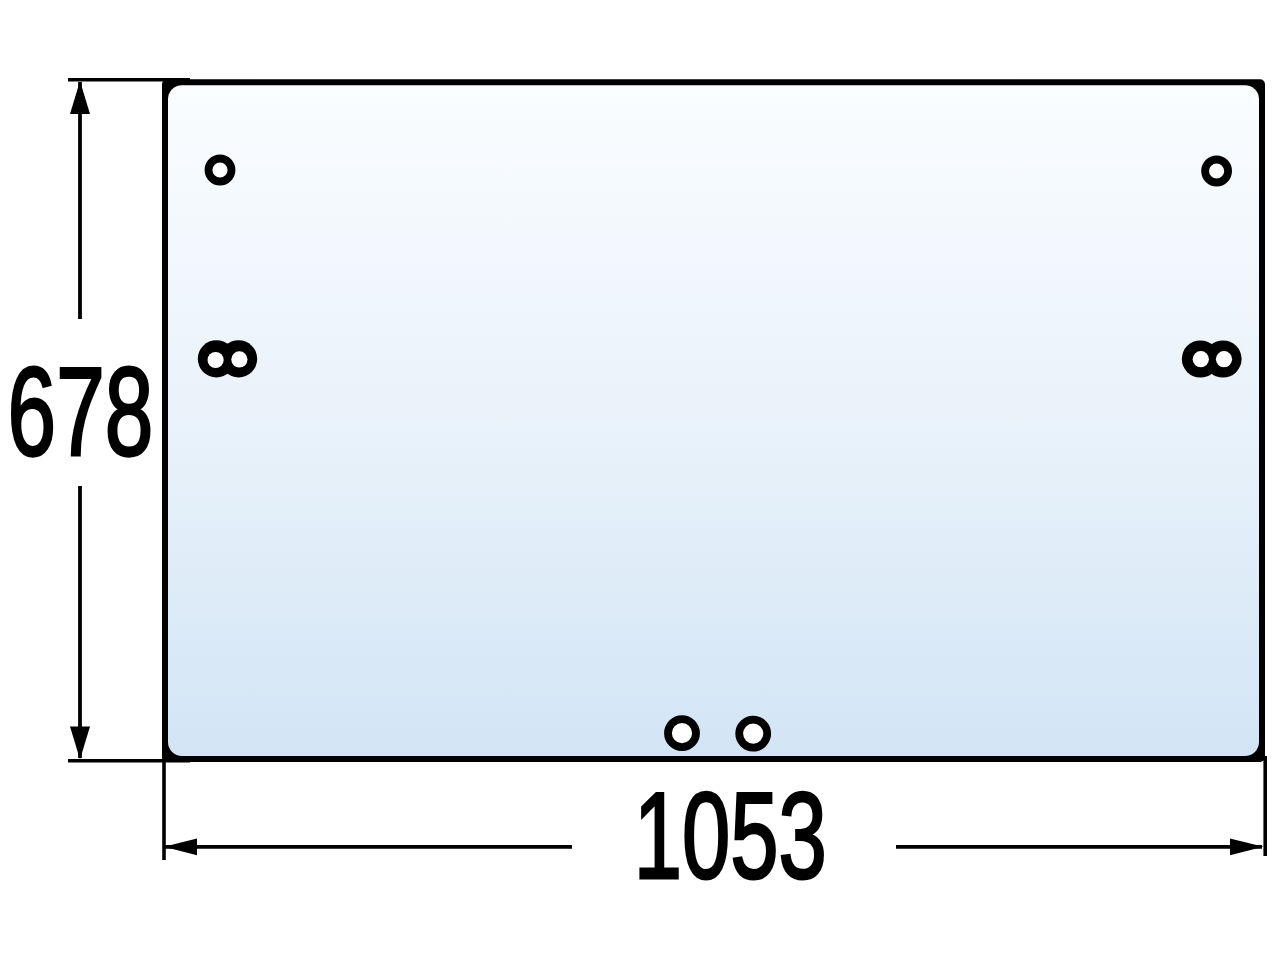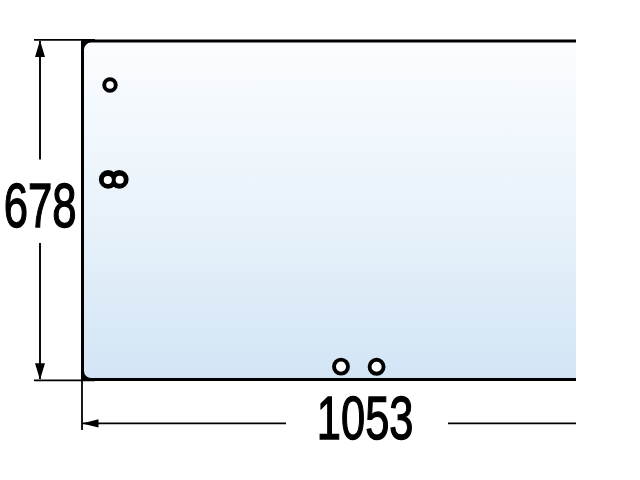--- a/index.html
+++ b/index.html
@@ -1,16 +1,16 @@
 <!DOCTYPE html>
 <html><head>
 <meta charset="utf-8">
 <style>
   html,body{margin:0;padding:0;background:#fff;}
-  #page{position:relative;width:576px;height:480px;background:#fff;overflow:hidden;}
+  #page{position:relative;width:640px;height:480px;background:#fff;overflow:hidden;}
   svg{display:block;}
 </style>
 </head>
 <body>
 <div id="page">
 <svg width="640" height="480" viewBox="0 0 640 480" xmlns="http://www.w3.org/2000/svg">
   <defs>
     <linearGradient id="glass" x1="0" y1="38" x2="0" y2="382" gradientUnits="userSpaceOnUse">
       <stop offset="0" stop-color="#fbfdff"></stop>
       <stop offset="0.52" stop-color="#e8f2fa"></stop>

